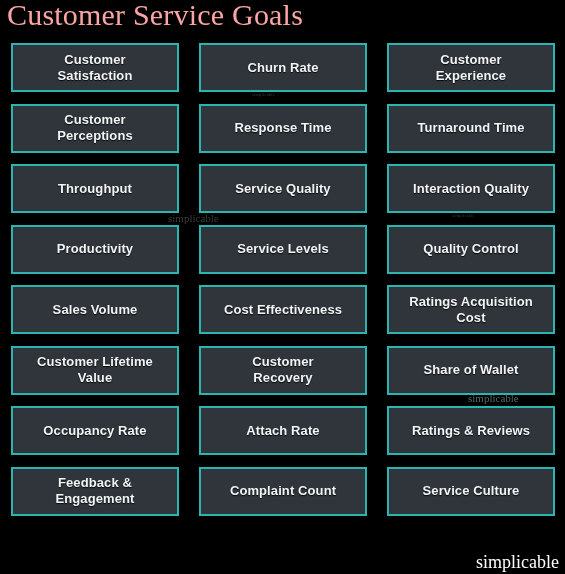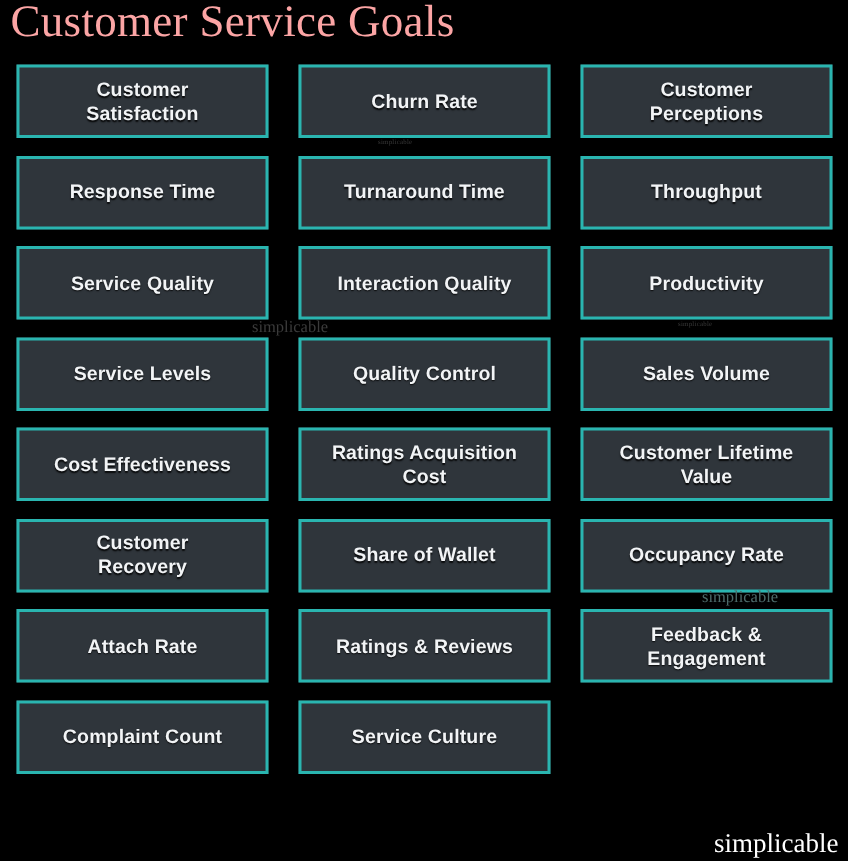--- a/index.html
+++ b/index.html
@@ -105,20 +105,23 @@
 <div id="page-title">Customer Service Goals</div>
 
 <div id="grid">
     <div class="card">
       <span class="card-label">Customer Satisfaction</span>
     </div>
     <div class="card">
       <span class="card-label">Churn Rate</span>
     </div>
     <div class="card">
+      <span class="card-label">Customer Experience</span>
+    </div>
+    <div class="card">
       <span class="card-label">Customer Perceptions</span>
     </div>
     <div class="card">
       <span class="card-label">Response Time</span>
     </div>
     <div class="card">
       <span class="card-label">Turnaround Time</span>
     </div>
     <div class="card">
       <span class="card-label">Throughput</span>

